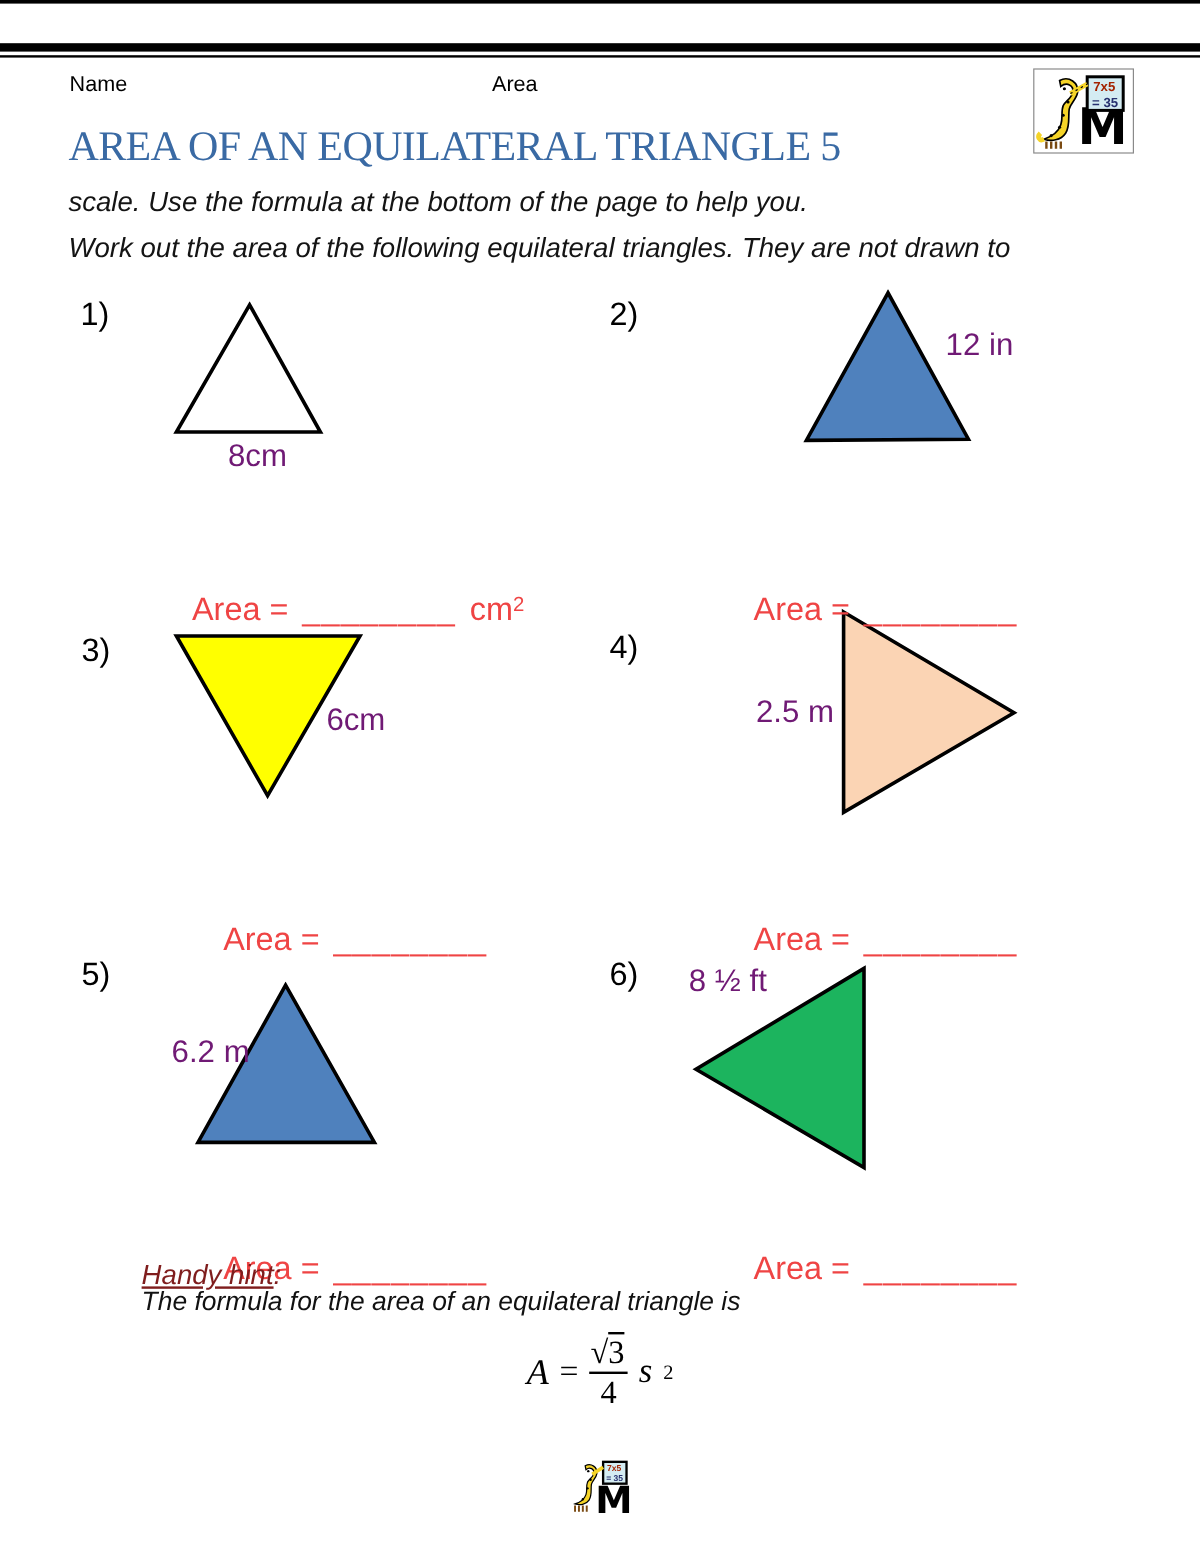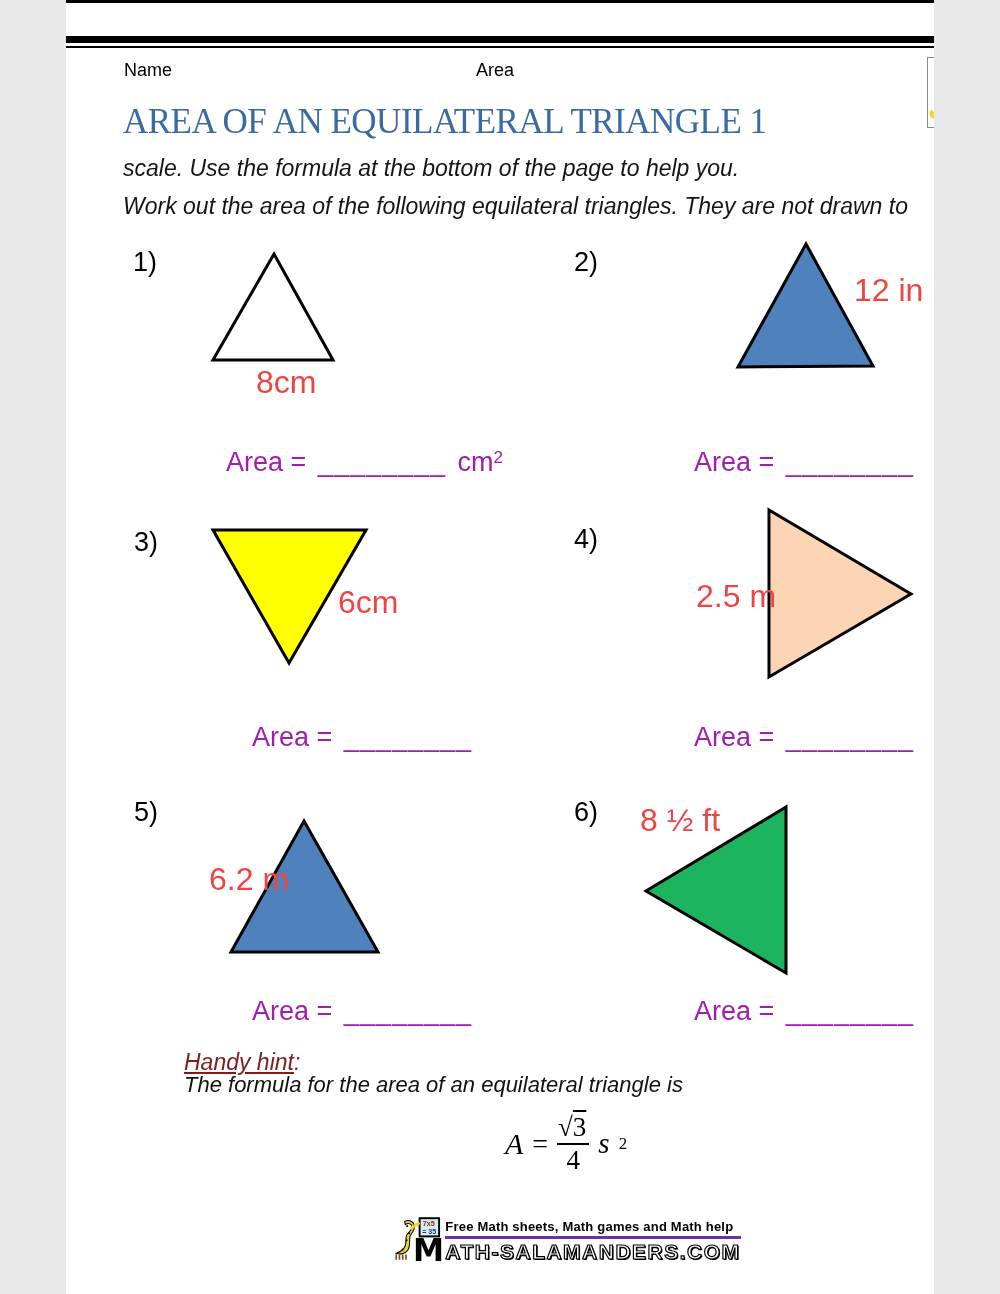--- a/index.html
+++ b/index.html
@@ -1,17 +1,17 @@
 <!DOCTYPE html>
 <html><head>
 <meta charset="utf-8">
 <style>
   html,body{margin:0;padding:0;background:#e8e8e8;}
   .page{
-    position:relative;width:868px;height:1294px;margin:0 auto;
+    position:relative;width:1000px;height:1294px;margin:0 auto;
     background:#ffffff;overflow:hidden;
     font-family:"Liberation Sans",sans-serif;color:#111;
   }
   .abs{position:absolute;}
 
   
   .page-topline{left:0;top:0;width:1000px;height:3px;background:#000;}
   .double-bar{left:0;top:36px;width:1000px;height:3px;background:#fff;
     border-top:7px solid #000;border-bottom:2px solid #000;}
 
@@ -29,26 +29,26 @@
   .pnum{font-size:27px;color:#000;}
   .pnum1{left:67px;top:247px;}  .pnum2{left:508px;top:247px;}
   .pnum3{left:68px;top:527px;}  .pnum4{left:508px;top:524px;}
   .pnum5{left:68px;top:797px;}  .pnum6{left:508px;top:797px;}
 
   .tri svg{display:block;}
   .tri1{left:143px;top:251px;} .tri2{left:668px;top:241px;}
   .tri3{left:143px;top:526px;} .tri4{left:699px;top:506px;}
   .tri5{left:161px;top:818px;} .tri6{left:576px;top:804px;}
 
-  .slabel{font-size:32px;color:#ef4444;white-space:nowrap;}
+  .slabel{font-size:26px;color:#701a75;white-space:nowrap;}
   .slabel1{left:190px;top:364px;} .slabel2{left:788px;top:272px;}
   .slabel3{left:272px;top:584px;} .slabel4{left:630px;top:578px;}
   .slabel5{left:143px;top:861px;} .slabel6{left:574px;top:802px;}
 
-  .area-line{font-size:27px;color:#a21caf;white-space:nowrap;}
+  .area-line{font-size:27px;color:#ef4444;white-space:nowrap;margin-top:46px;}
   .area1{left:160px;top:447px;} .area2{left:628px;top:447px;}
   .area3{left:186px;top:722px;} .area4{left:628px;top:722px;}
   .area5{left:186px;top:996px;} .area6{left:628px;top:996px;}
   .area-line .blank{margin:0 4px;letter-spacing:1px;}
   .area-line sup{font-size:17px;vertical-align:8px;}
 
   
   .hint-heading{left:118px;top:1049px;font-size:23px;font-style:italic;color:#7f1d1d;}
   .hint-heading .u{text-decoration:underline;}
   .hint-body{left:118px;top:1072px;font-size:22px;font-style:italic;color:#111;}
@@ -103,21 +103,21 @@
         <circle cx="25" cy="16" r="1.3" fill="#000"></circle>
         <circle cx="28" cy="27" r="1.3" fill="#000"></circle>
         <circle cx="24" cy="38" r="1.3" fill="#000"></circle>
         <circle cx="21" cy="48" r="1.3" fill="#000"></circle>
         <circle cx="14" cy="55" r="1.3" fill="#000"></circle>
         <path d="M10 60 L10 66 M14 60 L14 66 M18 60 L18 66 M22 60 L22 66" stroke="#7a4a12" stroke-width="2"></path>
       </g>
     </svg>
   </div>
 
-  <div class="abs page-title">AREA OF AN EQUILATERAL TRIANGLE 1</div>
+  <div class="abs page-title">AREA OF AN EQUILATERAL TRIANGLE 5</div>
 
   <div class="abs instructions">
     <div>scale. Use the formula at the bottom of the page to help you.</div>
     <div>Work out the area of the following equilateral triangles. They are not drawn to</div>
   </div>
 
   <div class="abs pnum pnum1">1)</div>
   <div class="abs pnum pnum2">2)</div>
   <div class="abs pnum pnum3">3)</div>
   <div class="abs pnum pnum4">4)</div>
@@ -217,21 +217,16 @@
         <g>
           <path d="M22 18 C27 14 33 17 32 23 C31 28 26 30 24 34 C22 39 24 44 22 50 C20 56 14 60 8 62 C14 64 22 63 26 57 C30 51 28 43 29 37 C30 32 35 29 36 23 C37 15 29 9 21 13 Z" fill="#f5d428" stroke="#000" stroke-width="1.6"></path>
           <path d="M30 24 L44 15" stroke="#f5d428" stroke-width="4.5" fill="none"></path>
           <circle cx="25" cy="20" r="1.5" fill="#000"></circle>
           <circle cx="28" cy="31" r="1.5" fill="#000"></circle>
           <circle cx="24" cy="42" r="1.5" fill="#000"></circle>
           <circle cx="18" cy="56" r="1.5" fill="#000"></circle>
           <path d="M8 64 L8 72 M13 64 L13 72 M18 64 L18 72 M23 64 L23 72" stroke="#7a4a12" stroke-width="2.5"></path>
         </g>
       </svg>
-      <div class="footer-col">
-        <div class="footer-tagline">Free Math sheets, Math games and Math help</div>
-        <div class="footer-rule"></div>
-        <div class="footer-site"><span>ATH-SALAMANDERS.COM</span></div>
-      </div>
     </div>
   </div>
 
 </div>
 
 </body></html>

